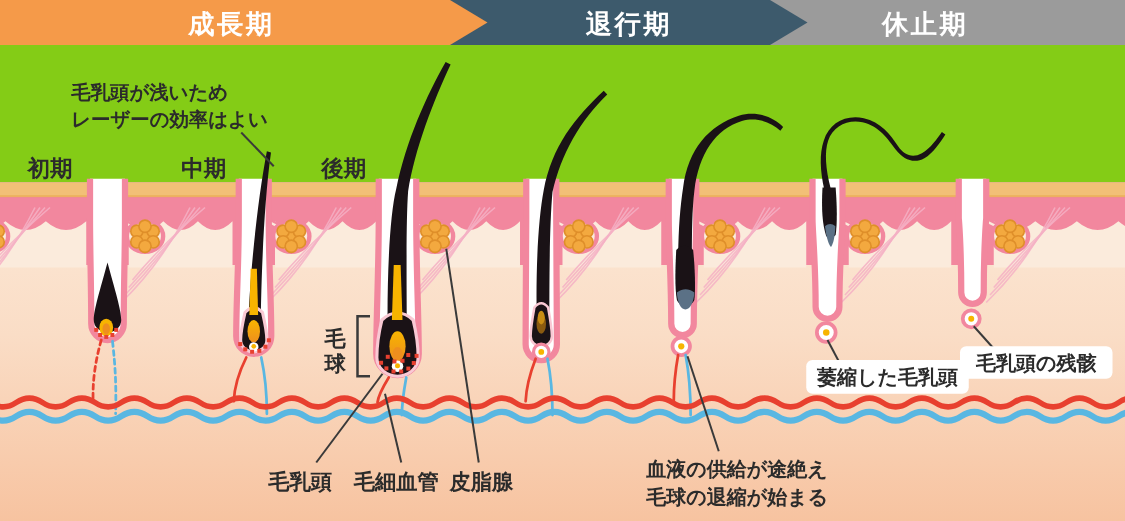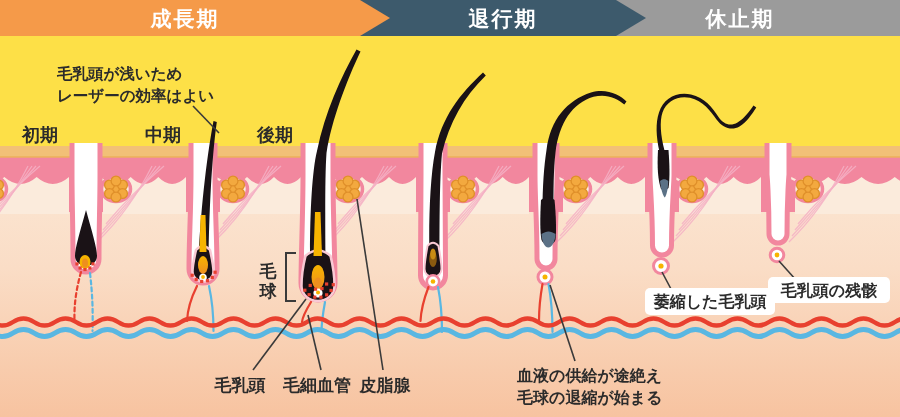--- a/index.html
+++ b/index.html
@@ -1,16 +1,16 @@
 <!DOCTYPE html>
 <html><head>
 <meta charset="utf-8">
 <style>
   html,body{margin:0;padding:0;background:#fff;}
-  .stage{position:relative;width:900px;height:417px;background:#fde047;overflow:hidden;}
+  .stage{position:relative;width:900px;height:417px;background:#84cc16;overflow:hidden;}
   svg{display:block;}
   .jp{font-family:"DejaVu Sans","Liberation Sans",sans-serif;font-weight:700;fill:#2B2B2B;}
   .banner-txt{font-family:"DejaVu Sans","Liberation Sans",sans-serif;font-weight:700;fill:#FFFFFF;font-size:21px;letter-spacing:2px;}
   .t18{font-size:18px;}
   .t17{font-size:17px;}
   .t16{font-size:16px;}
   .t155{font-size:15.5px;}
   .ptr{stroke:#3A3A3A;stroke-width:1.6;}
 </style>
 </head>

